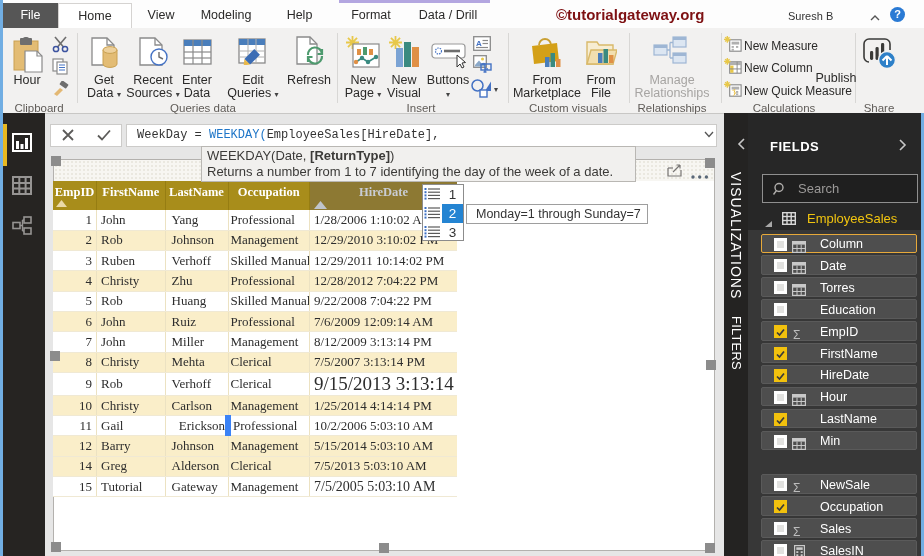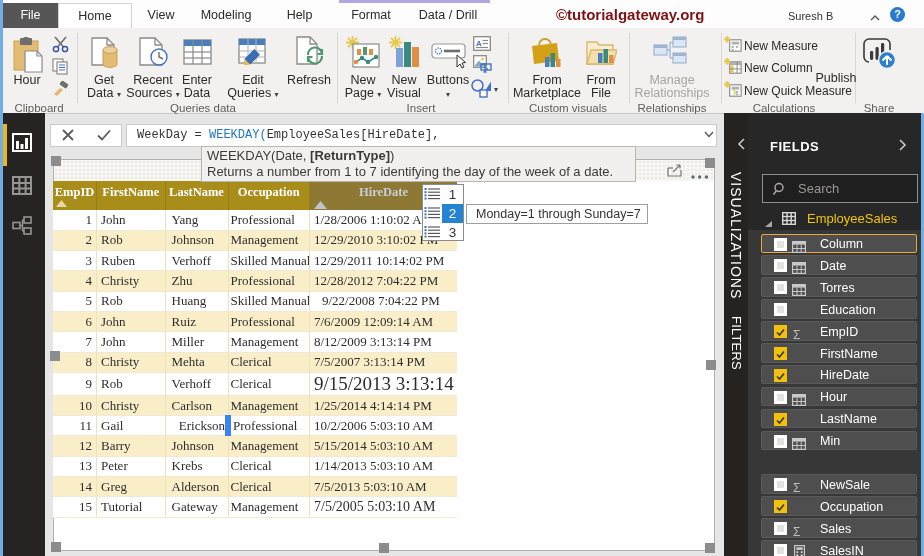--- a/index.html
+++ b/index.html
@@ -404,21 +404,21 @@
  <td style="border-right:1px solid #ece2c2;border-bottom:1px solid #f0e9d4;padding:0 0 0 4px;font-size:13px;color:#2d2d2d;white-space:nowrap;overflow:hidden;">Christy</td>
  <td style="border-right:1px solid #ece2c2;border-bottom:1px solid #f0e9d4;padding:0 0 0 6px;font-size:13px;color:#2d2d2d;white-space:nowrap;overflow:hidden;">Zhu</td>
  <td style="border-right:1px solid #ece2c2;border-bottom:1px solid #f0e9d4;padding:0 0 0 2px;font-size:13px;color:#2d2d2d;white-space:nowrap;overflow:hidden;">Professional</td>
  <td style="border-bottom:1px solid #f0e9d4;padding:0 0 0 4px;font-size:13px;color:#2d2d2d;white-space:nowrap;overflow:hidden;">12/28/2012 7:04:22 PM</td>
 </tr>
 <tr style="height:20.3px;background:#ffffff;">
  <td style="border-right:1px solid #ece2c2;border-bottom:1px solid #f0e9d4;padding:0 4px 0 0;font-size:13px;color:#2d2d2d;white-space:nowrap;overflow:hidden;text-align:right;">5</td>
  <td style="border-right:1px solid #ece2c2;border-bottom:1px solid #f0e9d4;padding:0 0 0 4px;font-size:13px;color:#2d2d2d;white-space:nowrap;overflow:hidden;">Rob</td>
  <td style="border-right:1px solid #ece2c2;border-bottom:1px solid #f0e9d4;padding:0 0 0 6px;font-size:13px;color:#2d2d2d;white-space:nowrap;overflow:hidden;">Huang</td>
  <td style="border-right:1px solid #ece2c2;border-bottom:1px solid #f0e9d4;padding:0 0 0 2px;font-size:13px;color:#2d2d2d;white-space:nowrap;overflow:hidden;">Skilled Manual</td>
- <td style="border-bottom:1px solid #f0e9d4;padding:0 0 0 12px;font-size:13px;color:#2d2d2d;white-space:nowrap;overflow:hidden;">9/22/2008 7:04:22 PM</td>
+ <td style="border-bottom:1px solid #f0e9d4;padding:0 0 0 4px;font-size:13px;color:#2d2d2d;white-space:nowrap;overflow:hidden;">9/22/2008 7:04:22 PM</td>
 </tr>
 <tr style="height:20.3px;background:#faeec9;">
  <td style="border-right:1px solid #ece2c2;border-bottom:1px solid #f0e9d4;padding:0 4px 0 0;font-size:13px;color:#2d2d2d;white-space:nowrap;overflow:hidden;text-align:right;">6</td>
  <td style="border-right:1px solid #ece2c2;border-bottom:1px solid #f0e9d4;padding:0 0 0 4px;font-size:13px;color:#2d2d2d;white-space:nowrap;overflow:hidden;">John</td>
  <td style="border-right:1px solid #ece2c2;border-bottom:1px solid #f0e9d4;padding:0 0 0 6px;font-size:13px;color:#2d2d2d;white-space:nowrap;overflow:hidden;">Ruiz</td>
  <td style="border-right:1px solid #ece2c2;border-bottom:1px solid #f0e9d4;padding:0 0 0 2px;font-size:13px;color:#2d2d2d;white-space:nowrap;overflow:hidden;">Professional</td>
  <td style="border-bottom:1px solid #f0e9d4;padding:0 0 0 4px;font-size:13px;color:#2d2d2d;white-space:nowrap;overflow:hidden;">7/6/2009 12:09:14 AM</td>
 </tr>
 <tr style="height:20.3px;background:#ffffff;">
  <td style="border-right:1px solid #ece2c2;border-bottom:1px solid #f0e9d4;padding:0 4px 0 0;font-size:13px;color:#2d2d2d;white-space:nowrap;overflow:hidden;text-align:right;">7</td>
@@ -454,27 +454,20 @@
  <td style="border-right:6px solid #3b82f6;border-bottom:1px solid #f0e9d4;padding:0 0 0 6px;font-size:13px;color:#2d2d2d;white-space:nowrap;overflow:hidden;text-align:right;">Erickson</td>
  <td style="border-right:1px solid #ece2c2;border-bottom:1px solid #f0e9d4;padding:0 0 0 2px;font-size:13px;color:#2d2d2d;white-space:nowrap;overflow:hidden;">Professional</td>
  <td style="border-bottom:1px solid #f0e9d4;padding:0 0 0 4px;font-size:13px;color:#2d2d2d;white-space:nowrap;overflow:hidden;">10/2/2006 5:03:10 AM</td>
 </tr>
 <tr style="height:20.3px;background:#faeec9;">
  <td style="border-right:1px solid #ece2c2;border-bottom:1px solid #f0e9d4;padding:0 4px 0 0;font-size:13px;color:#2d2d2d;white-space:nowrap;overflow:hidden;text-align:right;">12</td>
  <td style="border-right:1px solid #ece2c2;border-bottom:1px solid #f0e9d4;padding:0 0 0 4px;font-size:13px;color:#2d2d2d;white-space:nowrap;overflow:hidden;">Barry</td>
  <td style="border-right:1px solid #ece2c2;border-bottom:1px solid #f0e9d4;padding:0 0 0 6px;font-size:13px;color:#2d2d2d;white-space:nowrap;overflow:hidden;">Johnson</td>
  <td style="border-right:1px solid #ece2c2;border-bottom:1px solid #f0e9d4;padding:0 0 0 2px;font-size:13px;color:#2d2d2d;white-space:nowrap;overflow:hidden;">Management</td>
  <td style="border-bottom:1px solid #f0e9d4;padding:0 0 0 4px;font-size:13px;color:#2d2d2d;white-space:nowrap;overflow:hidden;">5/15/2014 5:03:10 AM</td>
-</tr>
-<tr style="height:20.3px;background:#ffffff;">
- <td style="border-right:1px solid #ece2c2;border-bottom:1px solid #f0e9d4;padding:0 4px 0 0;font-size:13px;color:#2d2d2d;white-space:nowrap;overflow:hidden;text-align:right;">13</td>
- <td style="border-right:1px solid #ece2c2;border-bottom:1px solid #f0e9d4;padding:0 0 0 4px;font-size:13px;color:#2d2d2d;white-space:nowrap;overflow:hidden;">Peter</td>
- <td style="border-right:1px solid #ece2c2;border-bottom:1px solid #f0e9d4;padding:0 0 0 6px;font-size:13px;color:#2d2d2d;white-space:nowrap;overflow:hidden;">Krebs</td>
- <td style="border-right:1px solid #ece2c2;border-bottom:1px solid #f0e9d4;padding:0 0 0 2px;font-size:13px;color:#2d2d2d;white-space:nowrap;overflow:hidden;">Clerical</td>
- <td style="border-bottom:1px solid #f0e9d4;padding:0 0 0 4px;font-size:13px;color:#2d2d2d;white-space:nowrap;overflow:hidden;">1/14/2013 5:03:10 AM</td>
 </tr>
 <tr style="height:20.3px;background:#faeec9;">
  <td style="border-right:1px solid #ece2c2;border-bottom:1px solid #f0e9d4;padding:0 4px 0 0;font-size:13px;color:#2d2d2d;white-space:nowrap;overflow:hidden;text-align:right;">14</td>
  <td style="border-right:1px solid #ece2c2;border-bottom:1px solid #f0e9d4;padding:0 0 0 4px;font-size:13px;color:#2d2d2d;white-space:nowrap;overflow:hidden;">Greg</td>
  <td style="border-right:1px solid #ece2c2;border-bottom:1px solid #f0e9d4;padding:0 0 0 6px;font-size:13px;color:#2d2d2d;white-space:nowrap;overflow:hidden;">Alderson</td>
  <td style="border-right:1px solid #ece2c2;border-bottom:1px solid #f0e9d4;padding:0 0 0 2px;font-size:13px;color:#2d2d2d;white-space:nowrap;overflow:hidden;">Clerical</td>
  <td style="border-bottom:1px solid #f0e9d4;padding:0 0 0 4px;font-size:13px;color:#2d2d2d;white-space:nowrap;overflow:hidden;">7/5/2013 5:03:10 AM</td>
 </tr>
 <tr style="height:20.3px;background:#ffffff;">
  <td style="border-right:1px solid #ece2c2;border-bottom:1px solid #f0e9d4;padding:0 4px 0 0;font-size:13px;color:#2d2d2d;white-space:nowrap;overflow:hidden;text-align:right;">15</td>

